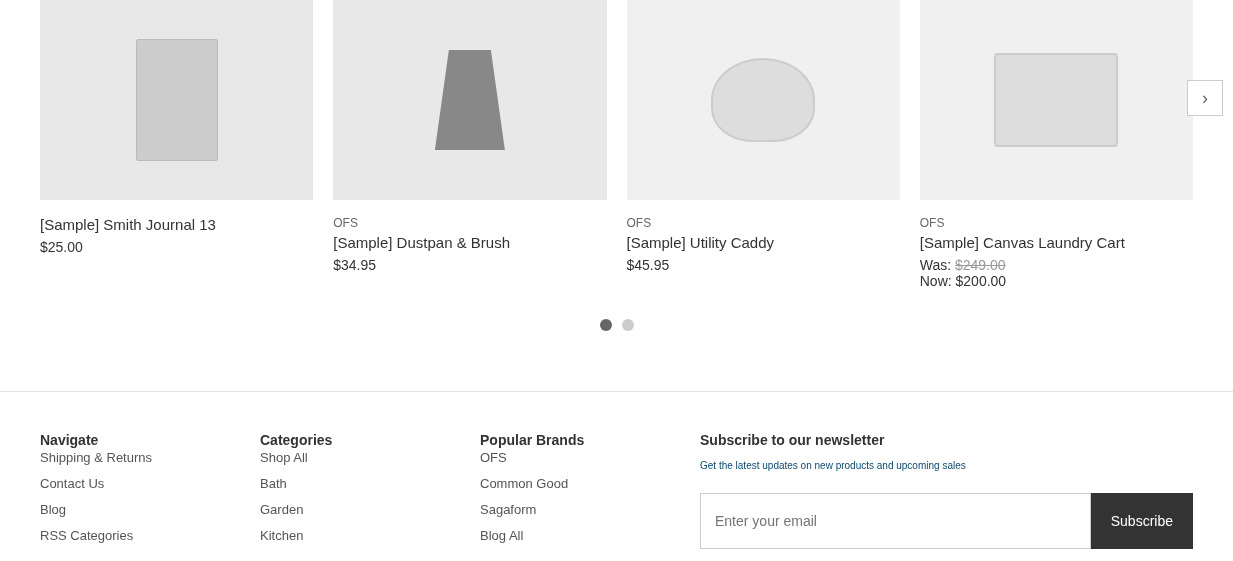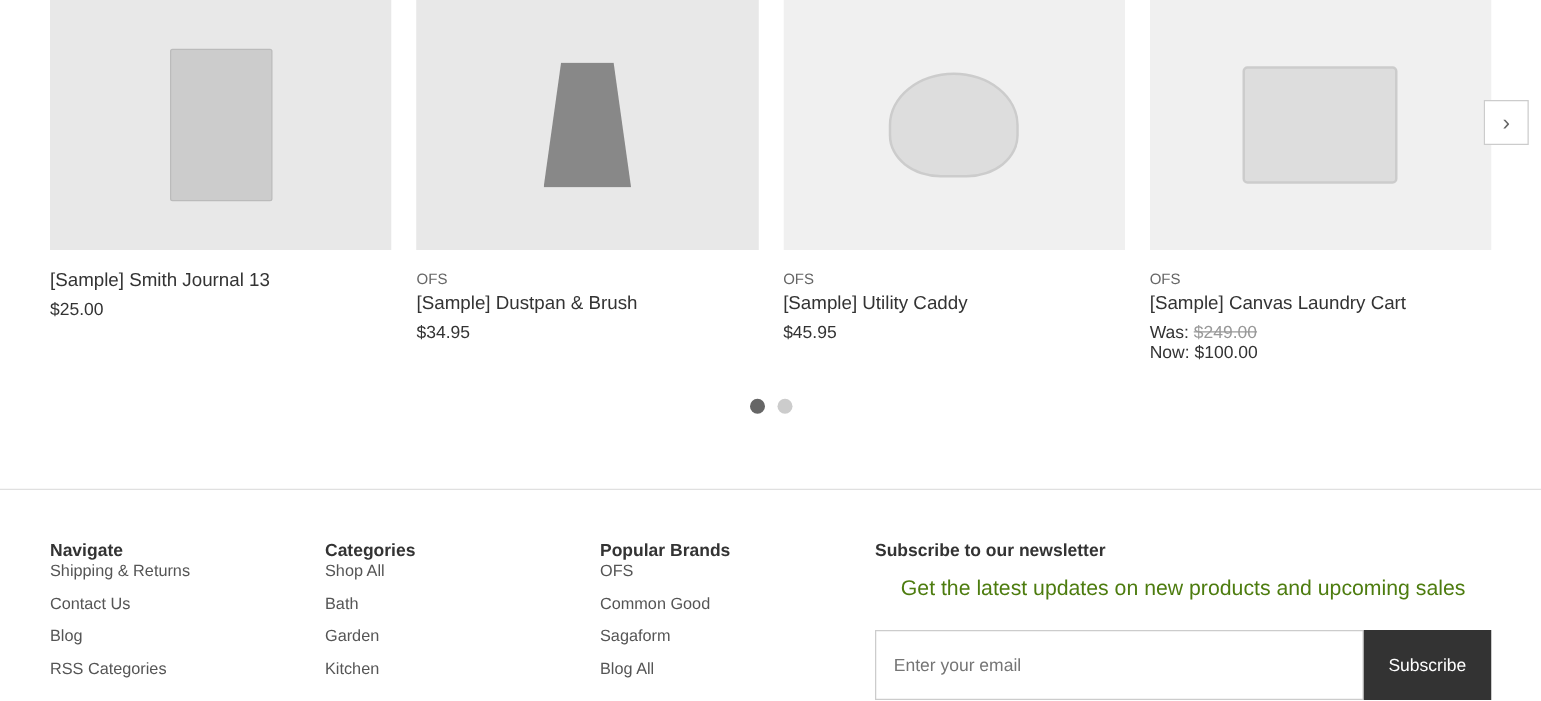--- a/index.html
+++ b/index.html
@@ -182,25 +182,24 @@
     }
 
     .newsletter-section h4 {
       font-size: 14px;
       font-weight: bold;
       color: #333;
       margin-bottom: 10px;
     }
 
     .newsletter-desc {
-      font-size: 17px;
-      color: #4d7c0f;
+      font-size: 10px;
+      color: #0c4a6e;
       line-height: 1.5;
       margin-bottom: 20px;
-      text-align: center;
     }
 
     .newsletter-form {
       display: flex;
       gap: 0;
     }
 
     .newsletter-form input {
       flex: 1;
       padding: 12px 14px;
@@ -240,21 +239,21 @@
       <div class="product-card">
         <div class="product-image caddy"></div>
         <div class="product-brand">OFS</div>
         <div class="product-name">[Sample] Utility Caddy</div>
         <div class="product-price">$45.95</div>
       </div>
       <div class="product-card">
         <div class="product-image cart"></div>
         <div class="product-brand">OFS</div>
         <div class="product-name">[Sample] Canvas Laundry Cart</div>
-        <div class="product-price"><span>Was: </span><span class="was">$249.00</span><br><span>Now: </span><span>$100.00</span></div>
+        <div class="product-price"><span>Was: </span><span class="was">$249.00</span><br><span>Now: </span><span>$200.00</span></div>
       </div>
     </div>
 
   <button class="carousel-next" id="carousel-next-btn">›</button>
 
   <div class="pagination-dots" id="pagination-dots">
 
   <div class="dot active"></div>
       <div class="dot"></div>
     </div>

